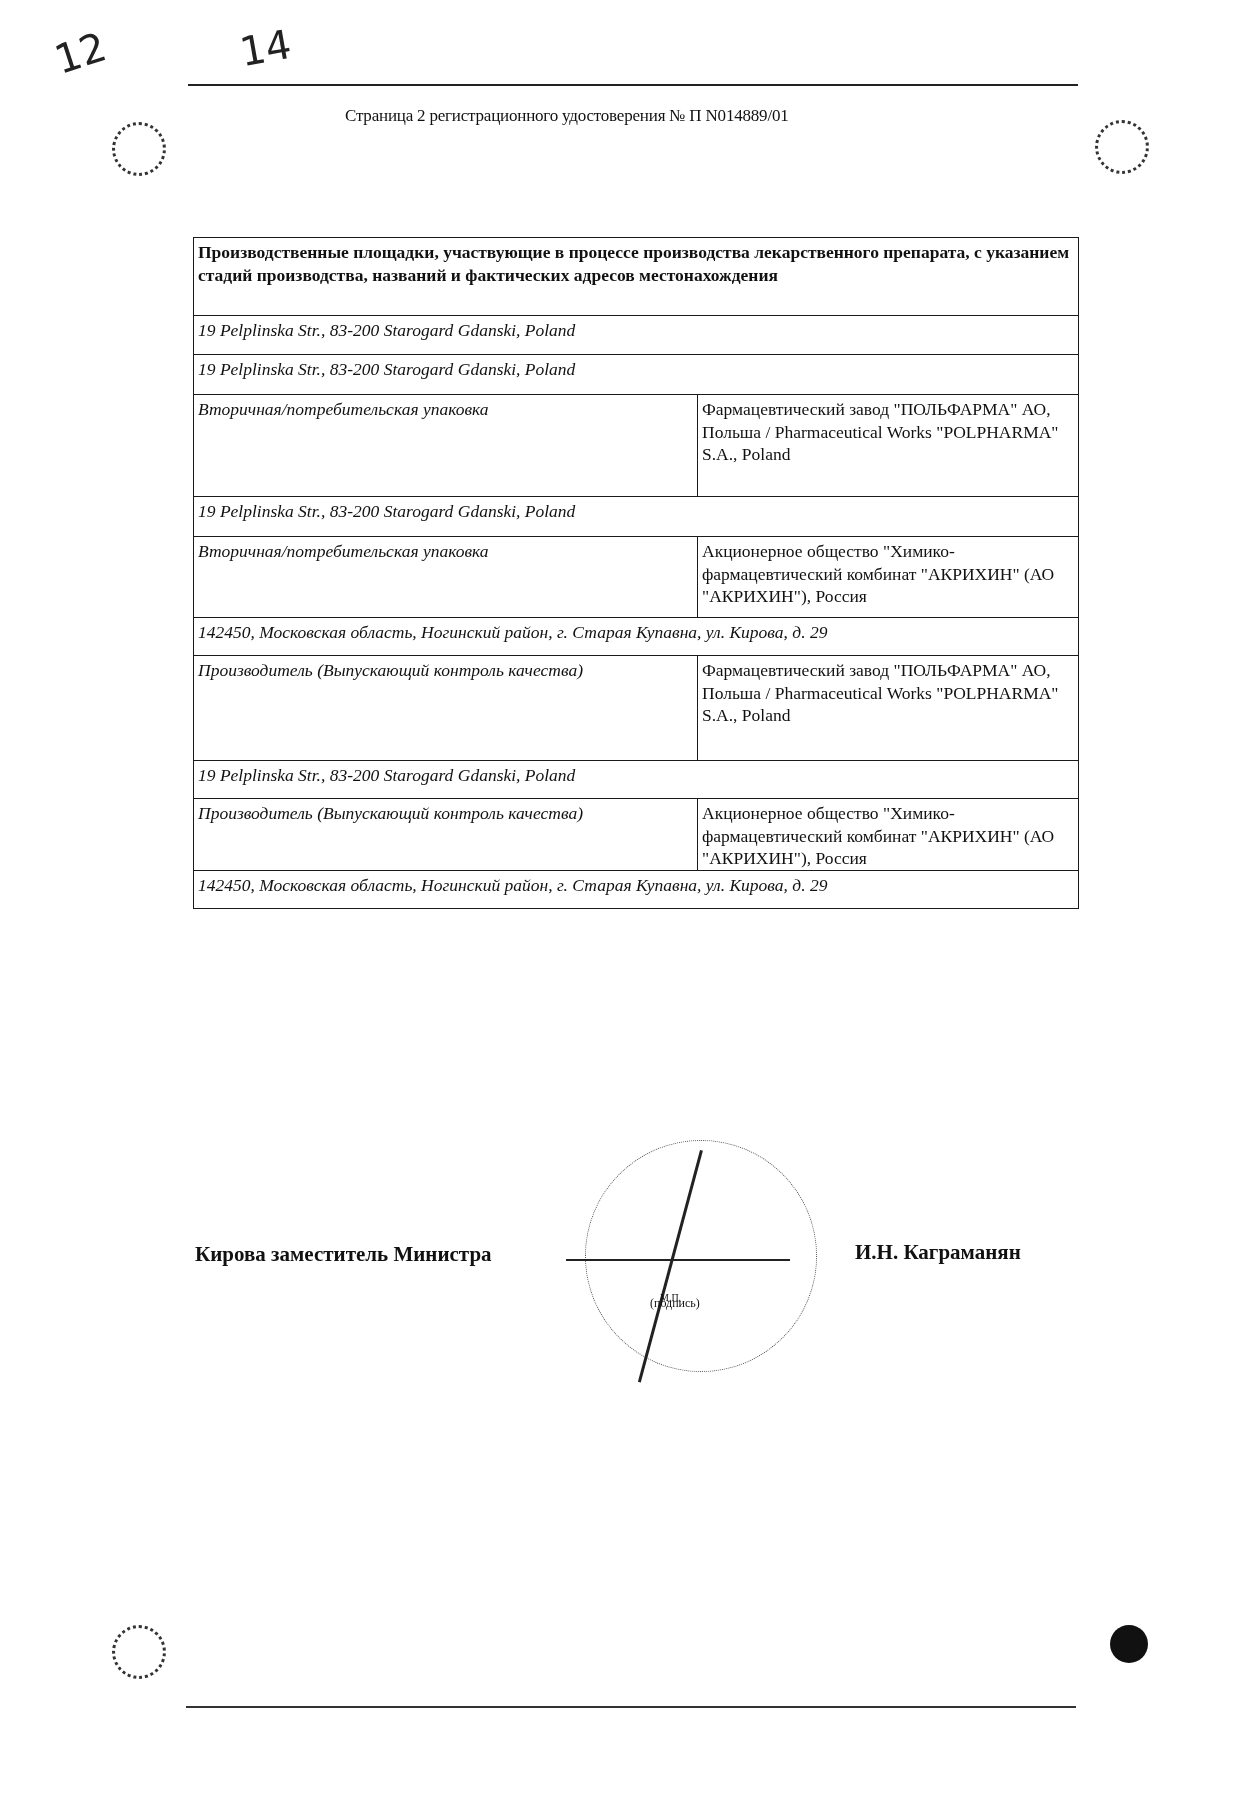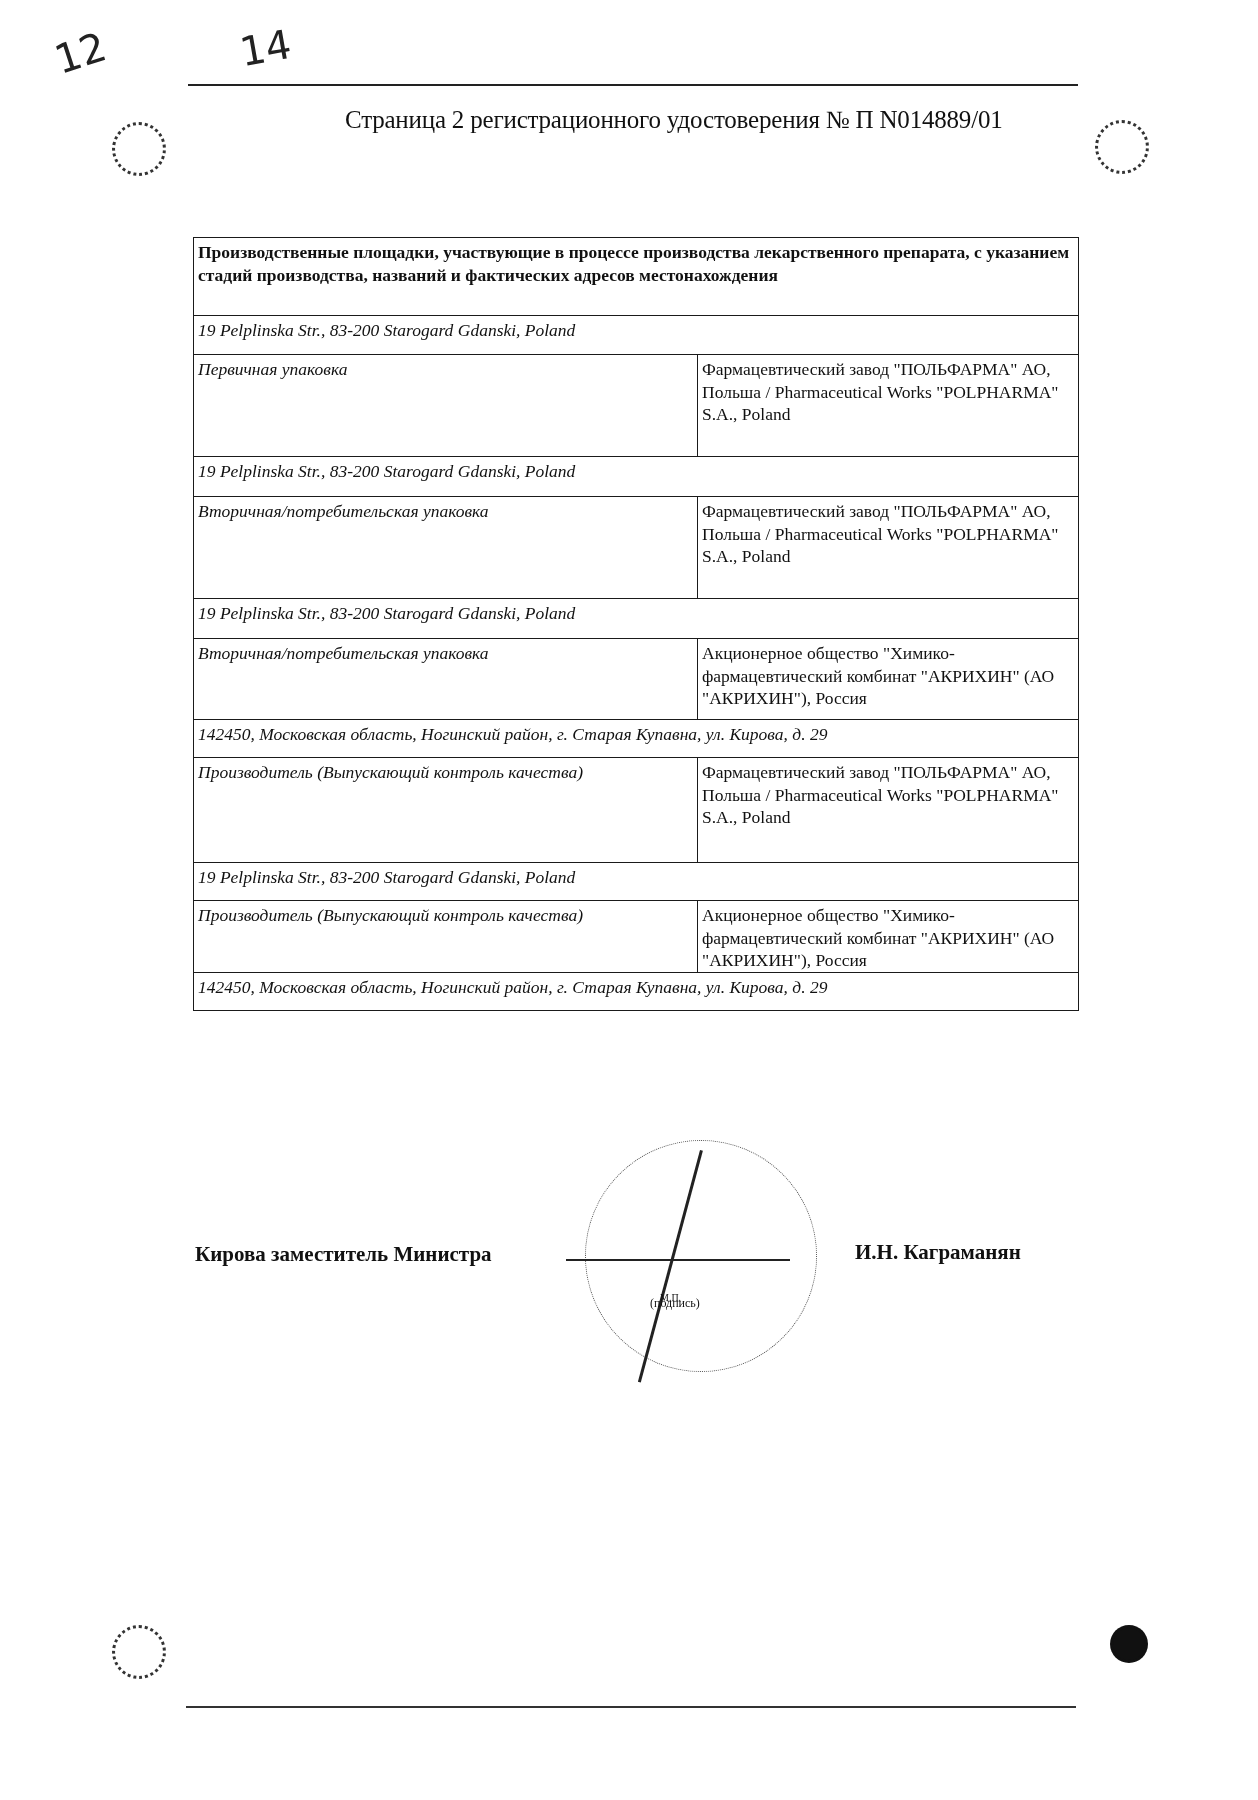--- a/index.html
+++ b/index.html
@@ -2,21 +2,21 @@
 <html><head>
 <meta charset="utf-8">
 <style>
   html, body { margin:0; padding:0; }
   body { width:1258px; height:1800px; background:#ffffff; position:relative; overflow:hidden;
          font-family:"Liberation Serif","DejaVu Serif",serif; color:#111; }
   .abs { position:absolute; }
   .hand { font-family:"DejaVu Sans",sans-serif; color:#222; font-size:40px; transform:rotate(-18deg); }
   .topline { left:188px; top:84px; width:890px; height:2px; background:#222; }
   .botline { left:186px; top:1706px; width:890px; height:2px; background:#333; }
-  .title { left:345px; top:106px; font-size:25px; letter-spacing:-0.2px; }
+  .title { left:345px; top:106px; font-size:17px; letter-spacing:-0.2px; }
   table.grid { position:absolute; left:193px; top:237px; width:885px; border-collapse:collapse; table-layout:fixed; }
   table.grid td { border:1.6px solid #1a1a1a; vertical-align:top; padding:3px 4px 0 4px; font-size:17.5px; line-height:22.5px; overflow:hidden; }
   td.hdr { font-weight:bold; font-size:17.5px; line-height:23px; height:74px; }
   td.stage { font-style:italic; width:496px; }
   td.maker { }
   td.addr { height:32px;font-style:italic; }
   .sig-left { left:195px; top:1242px; font-size:21px; font-weight:bold; }
   .sig-line { left:566px; top:1259px; width:224px; height:1.5px; background:#222; }
   .sig-cap { left:650px; top:1296px; font-size:12px; }
   .mp { left:660px; top:1292px; font-size:10px; }
@@ -48,24 +48,20 @@
     </colgroup>
   <tbody>
       <tr>
     <td class="hdr" colspan="2">Производственные площадки, участвующие в процессе производства лекарственного препарата, с указанием стадий производства, названий и фактических адресов местонахождения</td>
   </tr>
 
   <tr style="height:39px;">
     <td class="addr" colspan="2">19 Pelplinska Str., 83-200 Starogard Gdanski, Poland</td>
   </tr>
 
-  <tr style="height:102px;">
-    <td class="stage">Первичная упаковка</td>
-    <td class="maker">Фармацевтический завод "ПОЛЬФАРМА" АО, Польша / Pharmaceutical Works "POLPHARMA" S.A., Poland</td>
-  </tr>
   <tr style="height:40px;">
     <td class="addr" colspan="2">19 Pelplinska Str., 83-200 Starogard Gdanski, Poland</td>
   </tr>
 
   <tr style="height:102px;">
     <td class="stage">Вторичная/потребительская упаковка</td>
     <td class="maker">Фармацевтический завод "ПОЛЬФАРМА" АО, Польша / Pharmaceutical Works "POLPHARMA" S.A., Poland</td>
   </tr>
   <tr style="height:40px;">
     <td class="addr" colspan="2">19 Pelplinska Str., 83-200 Starogard Gdanski, Poland</td>

